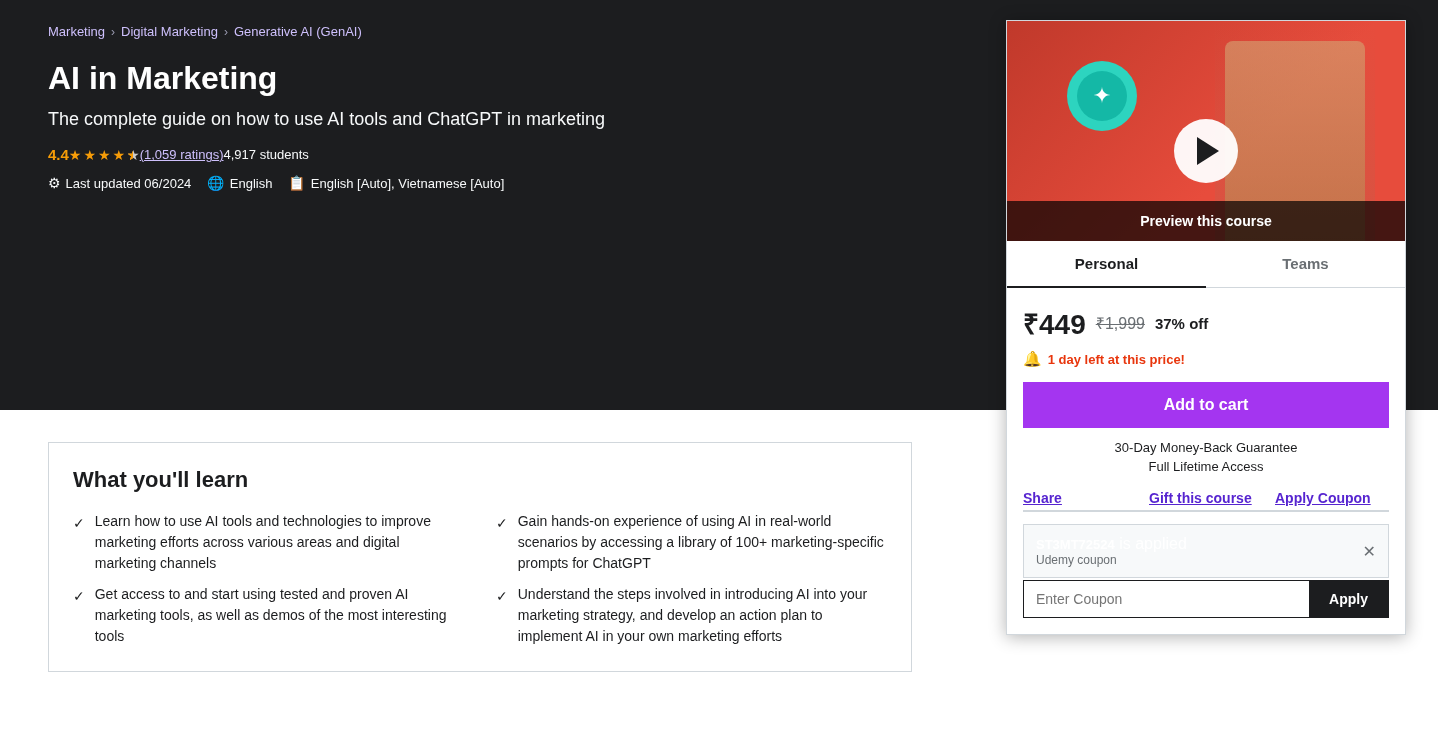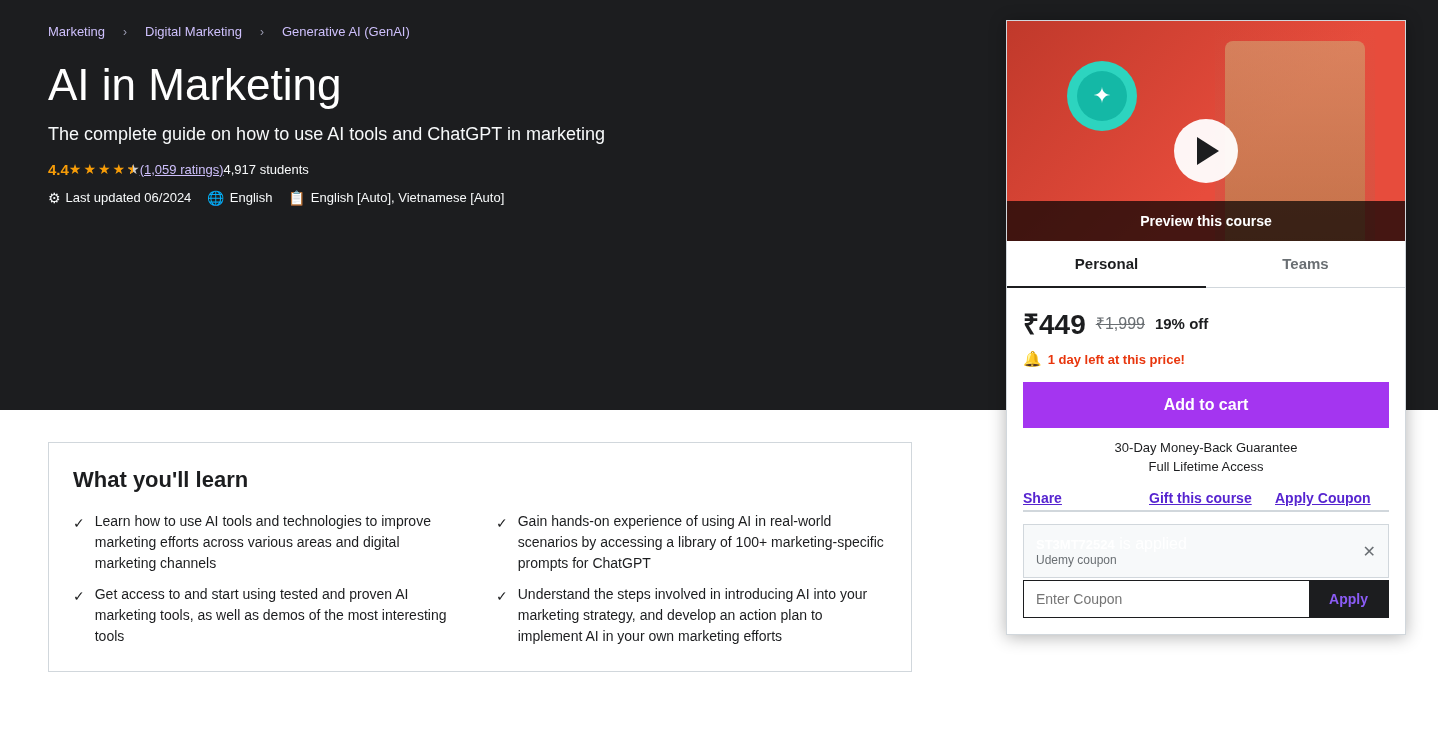--- a/index.html
+++ b/index.html
@@ -12,31 +12,31 @@
       background: #1c1d1f;
       color: #fff;
       padding: 24px 48px 32px 48px;
       position: relative;
       min-height: 410px;
     }
 
     .breadcrumb {
       display: flex;
       align-items: center;
-      gap: 18px;
+      gap: 6px;
       font-size: 13px;
       color: #cec0fc;
       margin-bottom: 20px;
     }
     .breadcrumb a { color: #cec0fc; text-decoration: none; }
     .breadcrumb .separator { color: #9a9ab0; font-size: 12px; }
 
     .course-title {
-      font-size: 44px;
-      font-weight: 400;
+      font-size: 32px;
+      font-weight: 700;
       color: #fff;
       margin-bottom: 12px;
       max-width: 880px;
       line-height: 1.2;
     }
 
     .course-subtitle {
       font-size: 18px;
       color: #f7f9fa;
       margin-bottom: 16px;
@@ -306,21 +306,21 @@
       flex: 1;
       padding: 10px 12px;
       font-size: 14px;
       border: none;
       outline: none;
       color: #6a6f73;
     }
     .coupon-apply-btn {
       padding: 10px 20px;
       background: #1c1d1f;
-      color: #8b5cf6;
+      color: #ffffff;
       font-size: 14px;
       font-weight: 700;
       border: none;
       cursor: pointer;
     }
 
     
     .main-content {
       padding: 32px 48px;
       max-width: 960px;
@@ -423,21 +423,21 @@
       <div class="tabs-row">
         <button class="tab active">Personal</button>
         <button class="tab">Teams</button>
       </div>
 
       <div class="card-body">
         
         <div class="price-row">
           <span class="price-current">₹449</span>
           <span class="price-original">₹1,999</span>
-          <span class="discount-badge">19% off</span>
+          <span class="discount-badge">37% off</span>
         </div>
 
         
         <div class="urgency-row">
           <span class="alarm-icon">🔔</span>
           <span>1 day left at this price!</span>
         </div>
 
         
         <button class="add-to-cart-btn">Add to cart</button>

